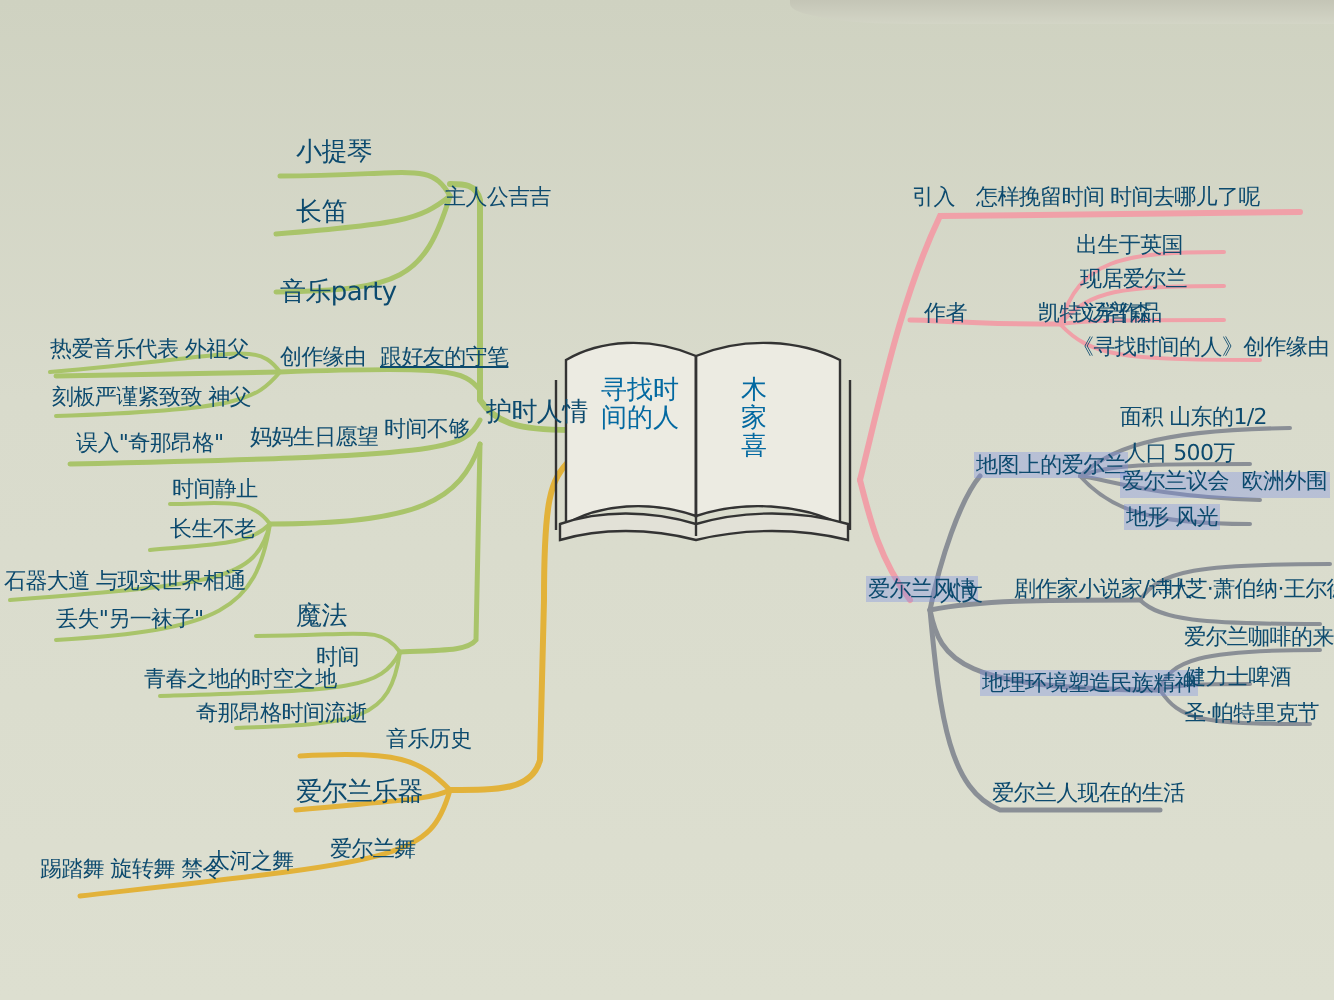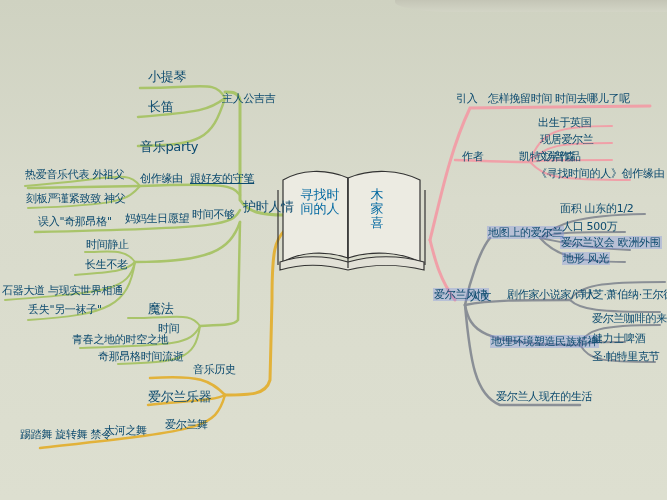--- a/index.html
+++ b/index.html
@@ -149,21 +149,21 @@
 <div class="lbl" style="left:540px; top:133px;">现居爱尔兰</div>
 <div class="lbl" style="left:538px; top:150px;">文学作品</div>
 <div class="lbl" style="left:536px; top:167px;">《寻找时间的人》创作缘由</div>
 
 <div class="lbl hl" style="left:433px; top:288px;">爱尔兰风情</div>
 <div class="lbl" style="left:470px; top:290px;">人文</div>
 
 <div class="lbl hl" style="left:487px; top:226px;">地图上的爱尔兰</div>
 <div class="lbl" style="left:560px; top:202px;">面积 山东的1/2</div>
 <div class="lbl" style="left:562px; top:220px;">人口 500万</div>
-<div class="lbl hl" style="left:560px; top:236px;">爱尔兰议会 欧洲外围</div>
+<div class="lbl hl" style="left:560px; top:236px;font-family:Liberation Mono, monospace;">爱尔兰议会 欧洲外围</div>
 <div class="lbl hl" style="left:562px; top:252px;">地形 风光</div>
 
 <div class="lbl" style="left:507px; top:288px;">剧作家小说家/诗人</div>
 <div class="lbl" style="left:582px; top:288px;">叶芝·萧伯纳·王尔德</div>
 
 <div class="lbl hl" style="left:490px; top:335px;">地理环境塑造民族精神</div>
 <div class="lbl" style="left:592px; top:312px;">爱尔兰咖啡的来历</div>
 <div class="lbl" style="left:592px; top:332px;">健力士啤酒</div>
 <div class="lbl" style="left:592px; top:350px;">圣·帕特里克节</div>
 

